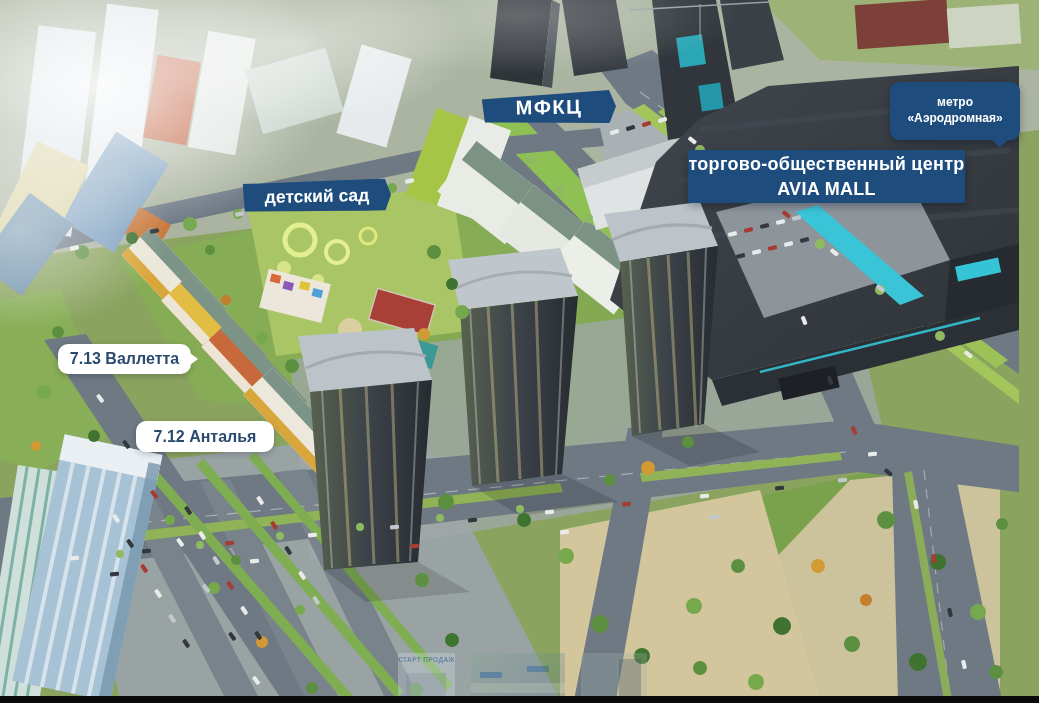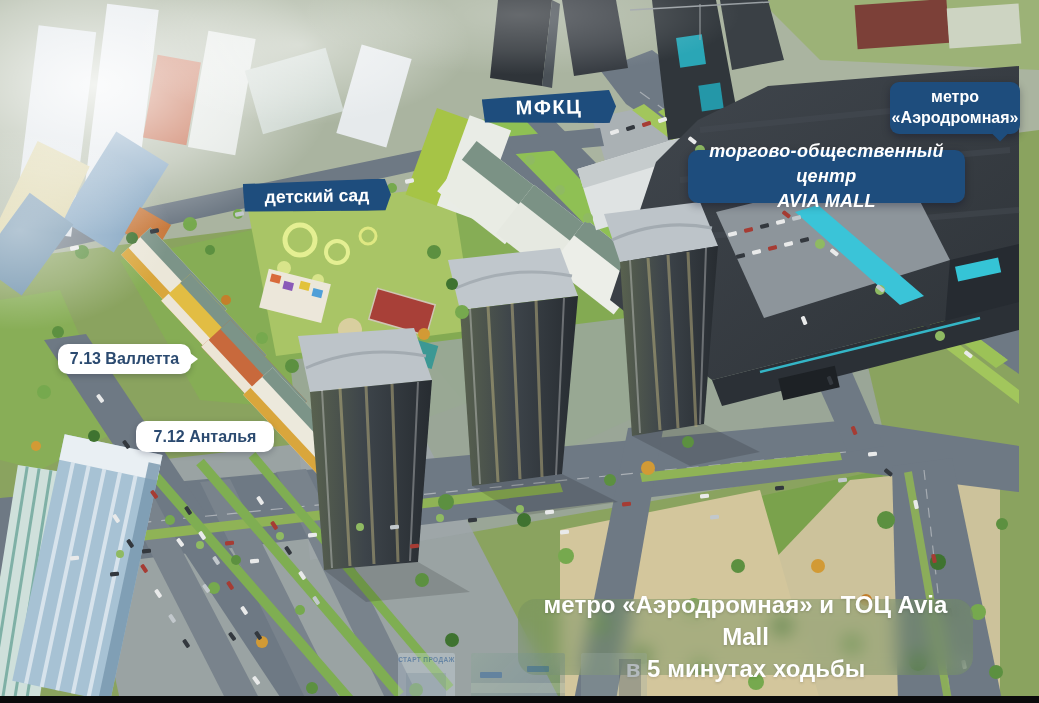--- a/index.html
+++ b/index.html
@@ -11,24 +11,24 @@
   .car{width:9px;height:4.2px;rx:1.3px;}
   .c1{fill:#e9eaea}.c2{fill:#33383e}.c3{fill:#a63c34}.c4{fill:#c2c8cc}
   .t1{fill:#3f7330}.t2{fill:#5c9040}.t3{fill:#76a94e}.t4{fill:#8fba62}.a1{fill:#d29a35}.a2{fill:#c47f2c}
 
   
   .lbl{position:absolute;display:flex;align-items:center;justify-content:center;flex-direction:column;
        text-align:center;color:#fff;z-index:5;}
   .lbl-blue{background:#1e4d7d;box-shadow:0 3px 8px rgba(0,0,30,.30);}
   .mfkc{left:482px;top:91px;width:134px;height:33px;font-size:20px;font-weight:bold;letter-spacing:1.5px;
         clip-path:polygon(0% 22%,95% 0%,100% 50%,95% 100%,2% 92%);transform:rotate(-1deg);}
-  .metro{left:890px;top:82px;width:130px;height:52px;border-radius:9px;font-size:16px;font-weight:bold;line-height:1.3;}
+  .metro{left:890px;top:82px;width:130px;height:58px;border-radius:9px;font-size:12px;font-weight:bold;line-height:1.3;}
   .metro::after{content:"";position:absolute;right:14px;bottom:-5px;width:12px;height:12px;background:#1e4d7d;
         transform:rotate(45deg);z-index:-1;}
-  .mall{left:688px;top:150px;width:277px;height:53px;border-radius:10px;font-size:18px;font-weight:bold;line-height:1.38;letter-spacing:.3px;font-style:italic;}
+  .mall{left:688px;top:150px;width:277px;height:53px;border-radius:2px;font-size:18px;font-weight:bold;line-height:1.38;letter-spacing:.3px;}
   .kndg{left:243px;top:180px;width:148px;height:32px;font-size:17.5px;font-weight:bold;
         clip-path:polygon(0 8%,96% 0,100% 50%,96% 100%,1% 94%);transform:rotate(-1.2deg);}
   .plaque{background:#fff;color:#2b4a70;border-radius:10px;font-weight:bold;font-size:16px;
         box-shadow:0 2px 6px rgba(0,0,30,.22);margin-left:31px;}
   .p713{left:27px;top:344px;width:133px;height:30px;}
   .p713::after{content:"";position:absolute;right:-7px;top:9px;border-left:8px solid #fff;
         border-top:6px solid transparent;border-bottom:6px solid transparent;}
   .p712{left:105px;top:421px;width:138px;height:31px;text-align:center;}
   .banner{left:518px;top:599px;width:455px;height:76px;border-radius:18px;
         background:rgba(116,144,96,.45);backdrop-filter:blur(9px);-webkit-backdrop-filter:blur(9px);
@@ -435,24 +435,20 @@
   </div>
 
   <div class="lbl plaque p713">
     <span>7.13 Валлетта</span>
   </div>
 
   <div class="lbl plaque p712">
     <span>7.12 Анталья</span>
   </div>
 
-  <div class="lbl banner">
-    <span>метро «Аэродромная» и ТОЦ Avia Mall</span>
-    <span>в 5 минутах ходьбы</span>
-  </div>
 
   <div class="ghosts">
     <div class="ghost g1">
       <div class="cap">СТАРТ ПРОДАЖ</div>
       <div class="bld"></div>
     </div>
     <div class="ghost g2">
       <div class="chip k1"></div>
       <div class="chip k2"></div>
       <div class="strip"></div>

